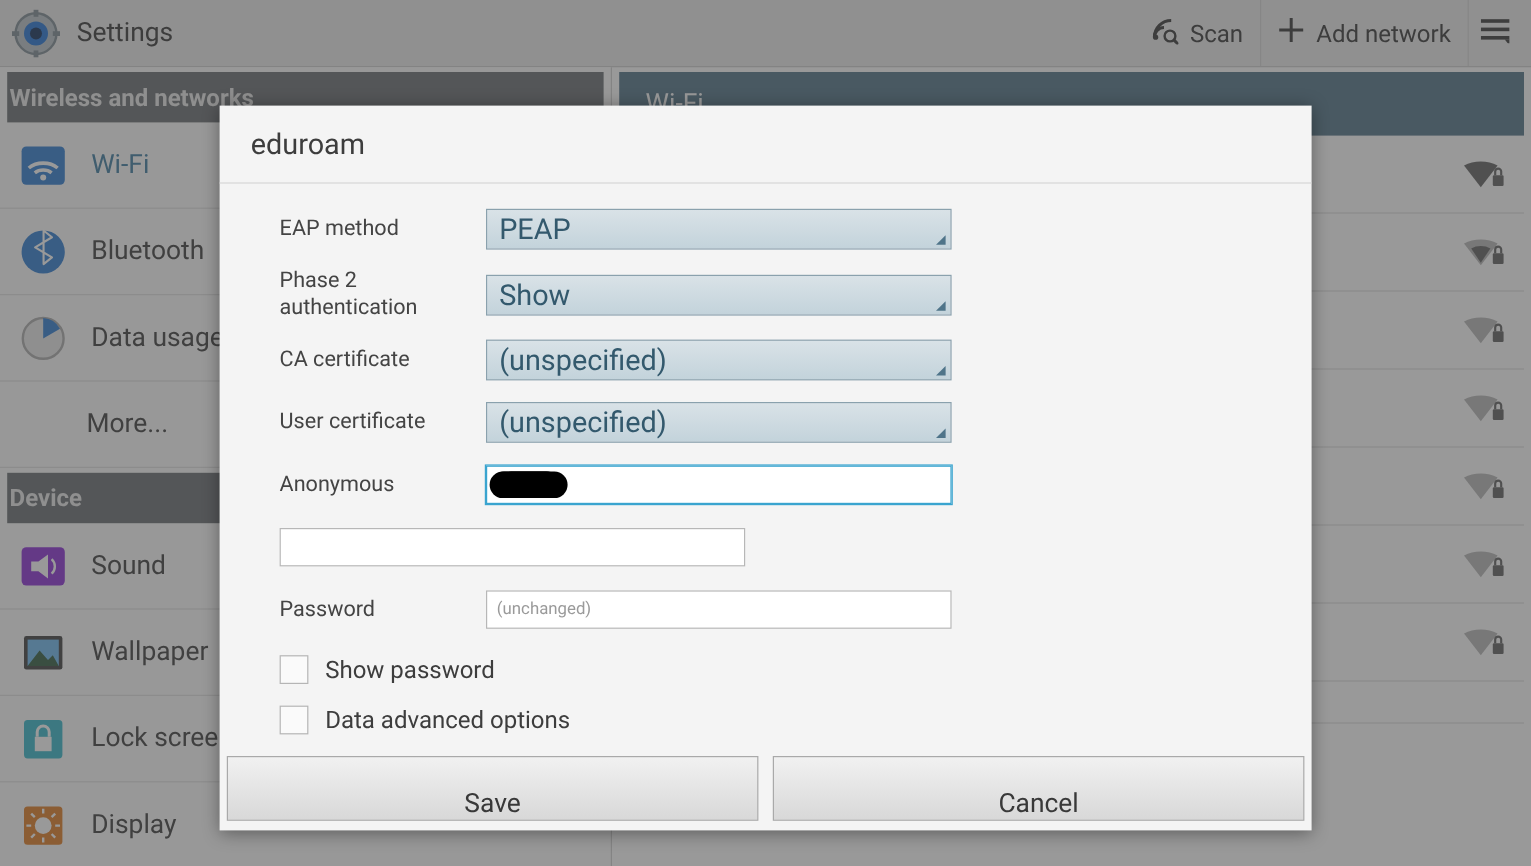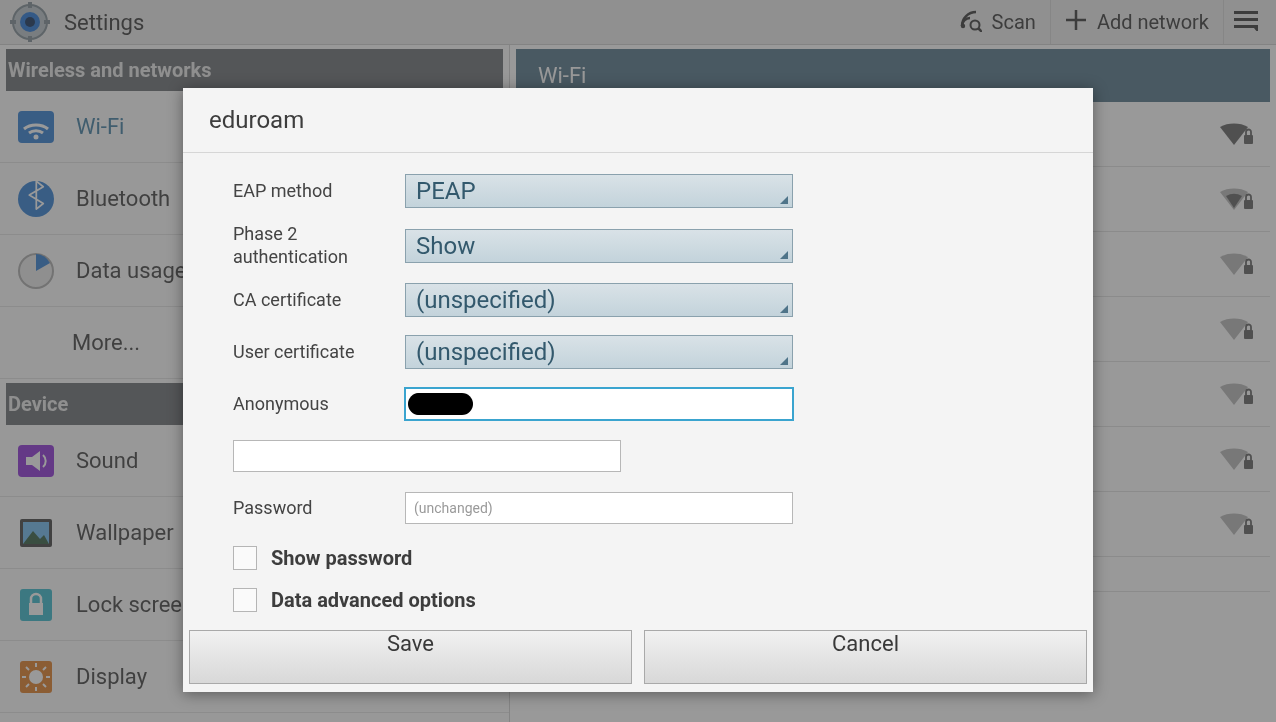--- a/index.html
+++ b/index.html
@@ -7,21 +7,21 @@
 
   
   .app {
     width: 100%; height: 100%;
     display: flex; flex-direction: column;
     background: #ffffff;
   }
 
   
   .action-bar {
-    height: 45px;
+    height: 56px;
     background: #ebebeb;
     border-bottom: 1px solid #cfcfcf;
     display: flex; align-items: center;
     padding: 0 8px 0 10px;
     font-size: 22px;
     color: #333;
   }
   .action-bar .title { margin-left: 14px; font-weight: 400; }
   .action-bar .spacer { flex: 1; }
   .action-bar .ab-btn {
@@ -149,40 +149,39 @@
   .redact {
     position:absolute; width:58px; height:22px; border-radius:11px;
     background:#000; box-shadow: 6px 0 0 #000, -1px 0 0 #000;
   }
   .id-wrap { position:relative; width:388px; }
 
   .check-row {
     display:flex; align-items:center; gap: 14px;
     padding-left: 0px;
     margin-top: 6px;
-    font-weight: bold;
   }
   .chk {
     width:24px; height:24px; border:1px solid #b5b5b5; background:#fafafa;
     cursor:pointer;
   }
   .chk-label { font-size: 20px; color:#3d3d3d; }
 
   .dlg-buttons {
     display:flex; gap: 12px;
     padding: 6px 6px 8px 6px;
   }
   .dlg-btn {
     flex:1; height:54px;
     background: linear-gradient(#f1f1f1,#d8d8d8);
     border: 1px solid #a9a9a9;
     font-size: 22px;
     color:#393939;
     cursor:pointer;
-    display:flex; align-items:flex-start; justify-content:center;
+    display:flex; align-items:flex-end; justify-content:center;
   }
 </style>
 </head>
 <body>
 
 <div class="app">
   <div class="action-bar">
     <span class="gear-logo">
       <svg viewBox="0 0 40 40" width="40" height="40">
         <circle cx="20" cy="20" r="17" fill="#b8c2c8" stroke="#7d8b93" stroke-width="2"></circle>

